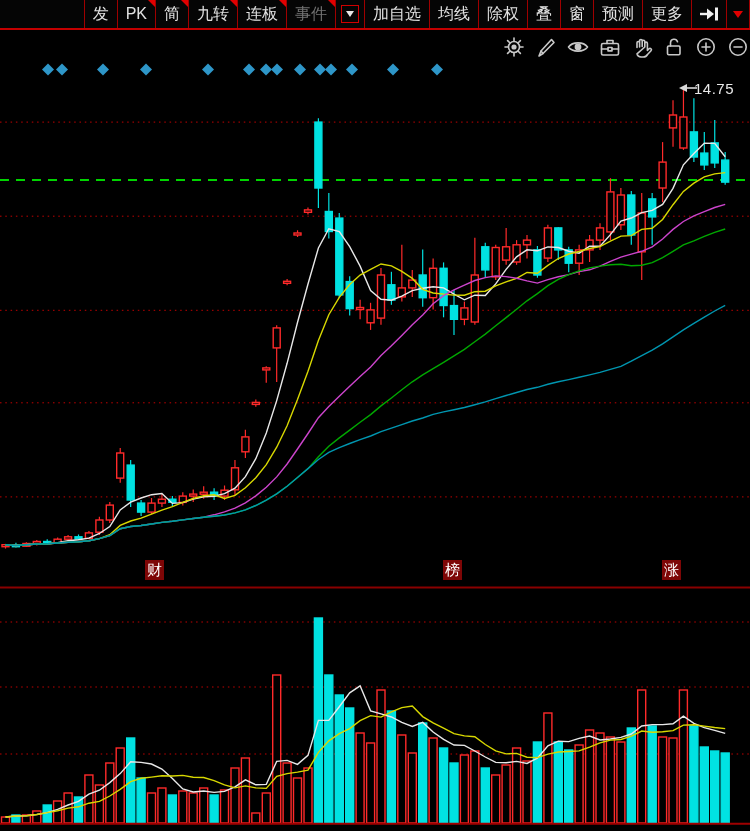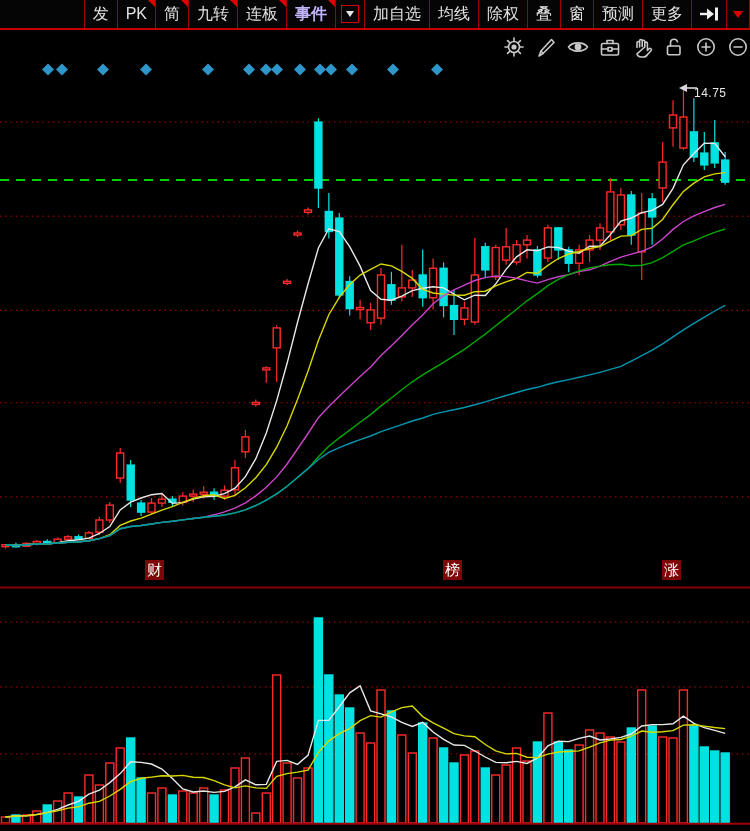--- a/index.html
+++ b/index.html
@@ -5,38 +5,38 @@
   html,body{margin:0;padding:0;background:#111;}
   .screen{position:relative;width:750px;height:831px;background:#000;overflow:hidden;
           font-family:"Liberation Sans",sans-serif;}
   
   .toolbar{position:absolute;left:0;top:0;width:750px;height:30px;background:#050505;
            border-bottom:2px solid #c40000;box-sizing:border-box;display:flex;align-items:stretch;}
   .tb-spacer{width:146px;border-right:1px solid #a00000;}
   .tb-btn{position:relative;display:flex;align-items:center;justify-content:center;
           padding:0 8px;color:#e2e2e2;font-size:16px;line-height:28px;white-space:nowrap;
           border-right:1px solid #a00000;cursor:pointer;}
-  .tb-btn.bold{font-weight:bold;color:#c4b5fd;}
+  .tb-btn.bold{font-weight:normal;color:#737373;}
   .tb-btn .corner{position:absolute;top:0;right:0;width:0;height:0;
           border-top:7px solid #e00000;border-left:7px solid transparent;}
   .tb-btn.dd{padding:0 5px;}
   .tb-btn.dd .box{width:16px;height:16px;border:1px solid #d00000;display:flex;
           align-items:center;justify-content:center;}
   .tri-w{width:0;height:0;border-left:4px solid transparent;border-right:4px solid transparent;
           border-top:6px solid #e8e8e8;}
   .tri-r{width:0;height:0;border-left:5px solid transparent;border-right:5px solid transparent;
           border-top:7px solid #e00000;}
   .tb-icon{display:flex;align-items:center;justify-content:center;padding:0 6px;
           border-right:1px solid #a00000;cursor:pointer;}
   
   .tools{position:absolute;top:34px;left:510px;width:240px;height:26px;display:flex;
          justify-content:flex-end;gap:8px;align-items:center;}
   .tool{width:24px;height:24px;cursor:pointer;}
   
-  .price-label{position:absolute;left:694px;top:86px;color:#e8e8e8;font-size:12px;
+  .price-label{position:absolute;left:694px;top:80px;color:#e8e8e8;font-size:15px;
          letter-spacing:0.5px;}
   
   .wm{position:absolute;top:560px;background:#7e0606;color:#fff;font-size:15px;
       padding:1px 2px;line-height:18px;}
   svg.chart{position:absolute;left:0;top:30px;}
 </style>
 </head>
 <body>
 
 <div class="screen">

